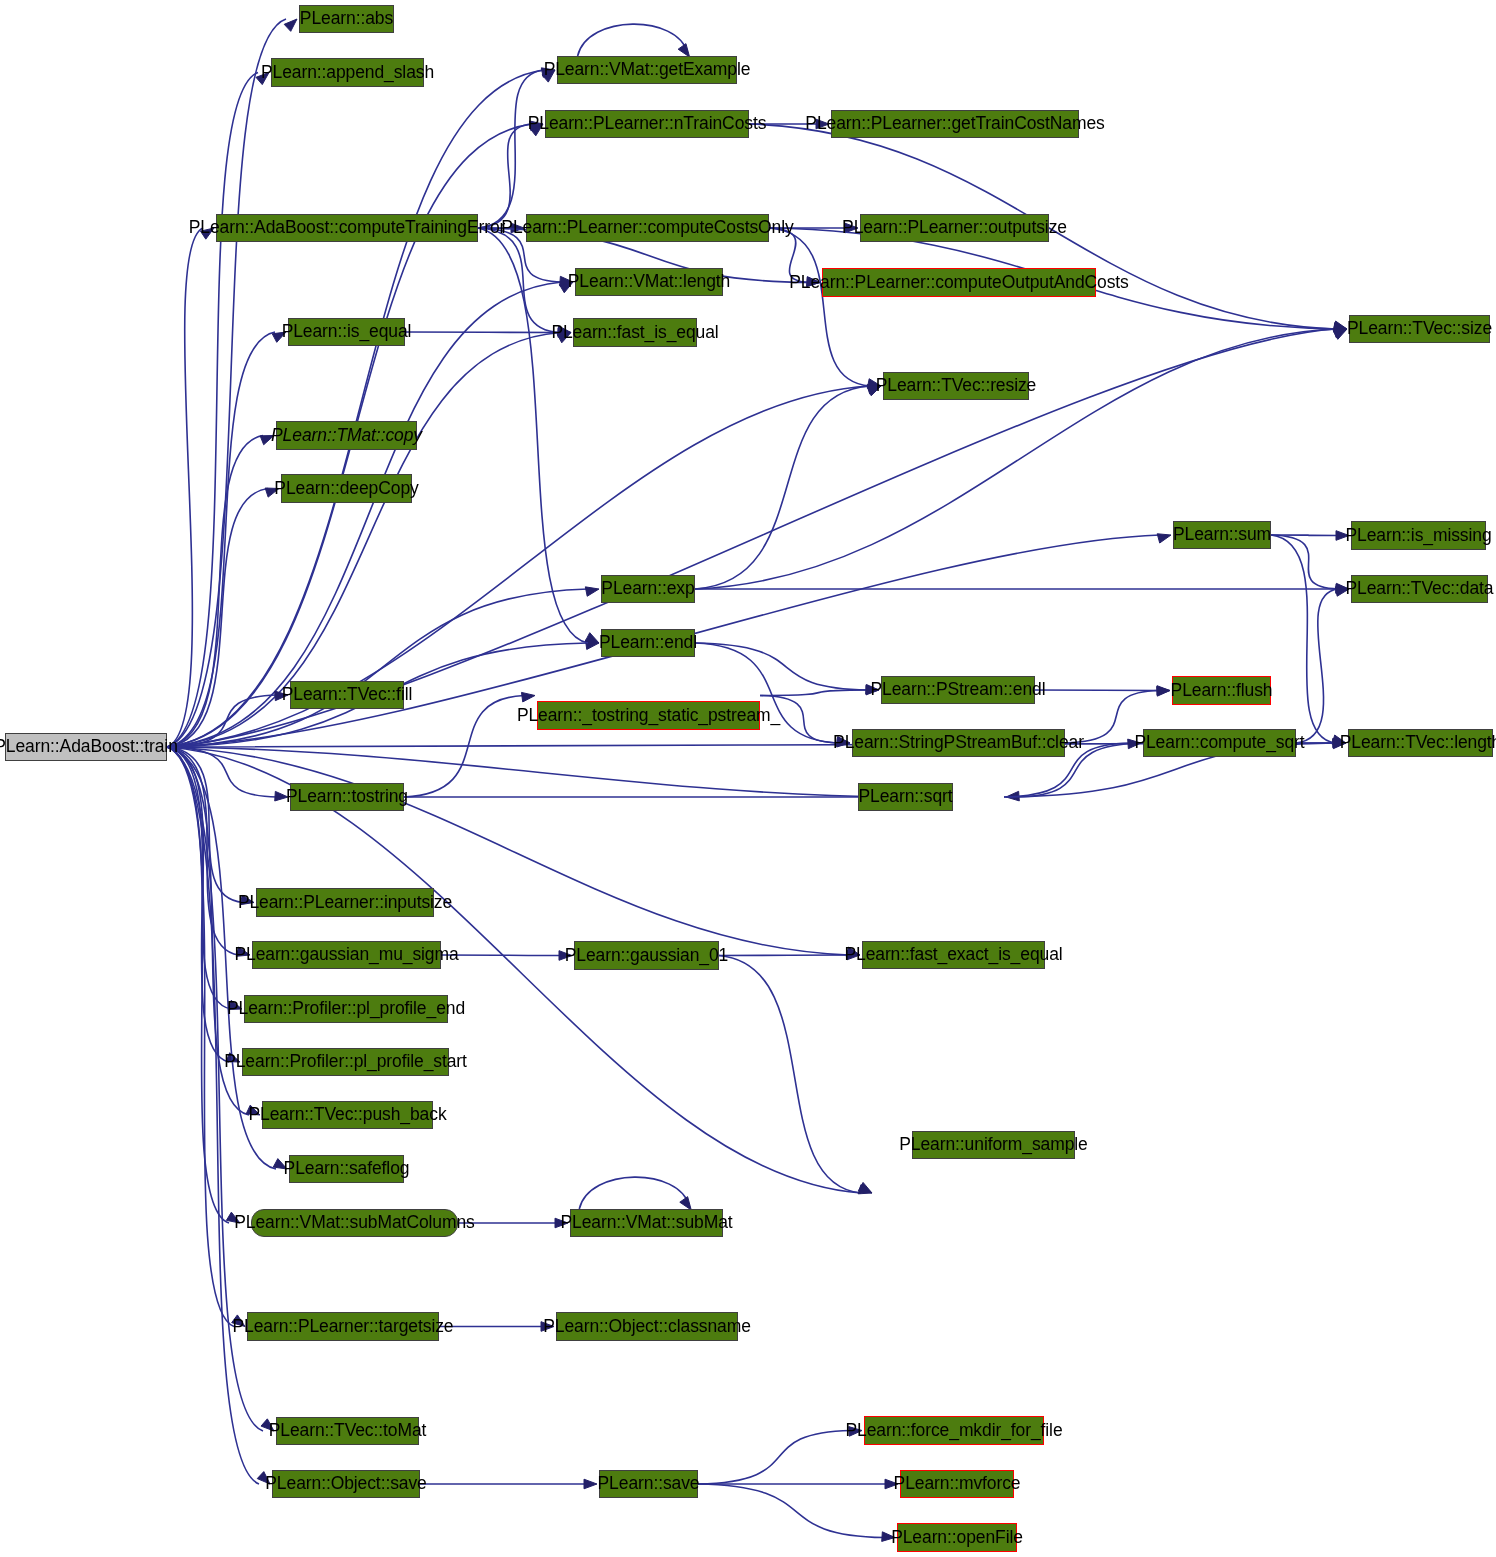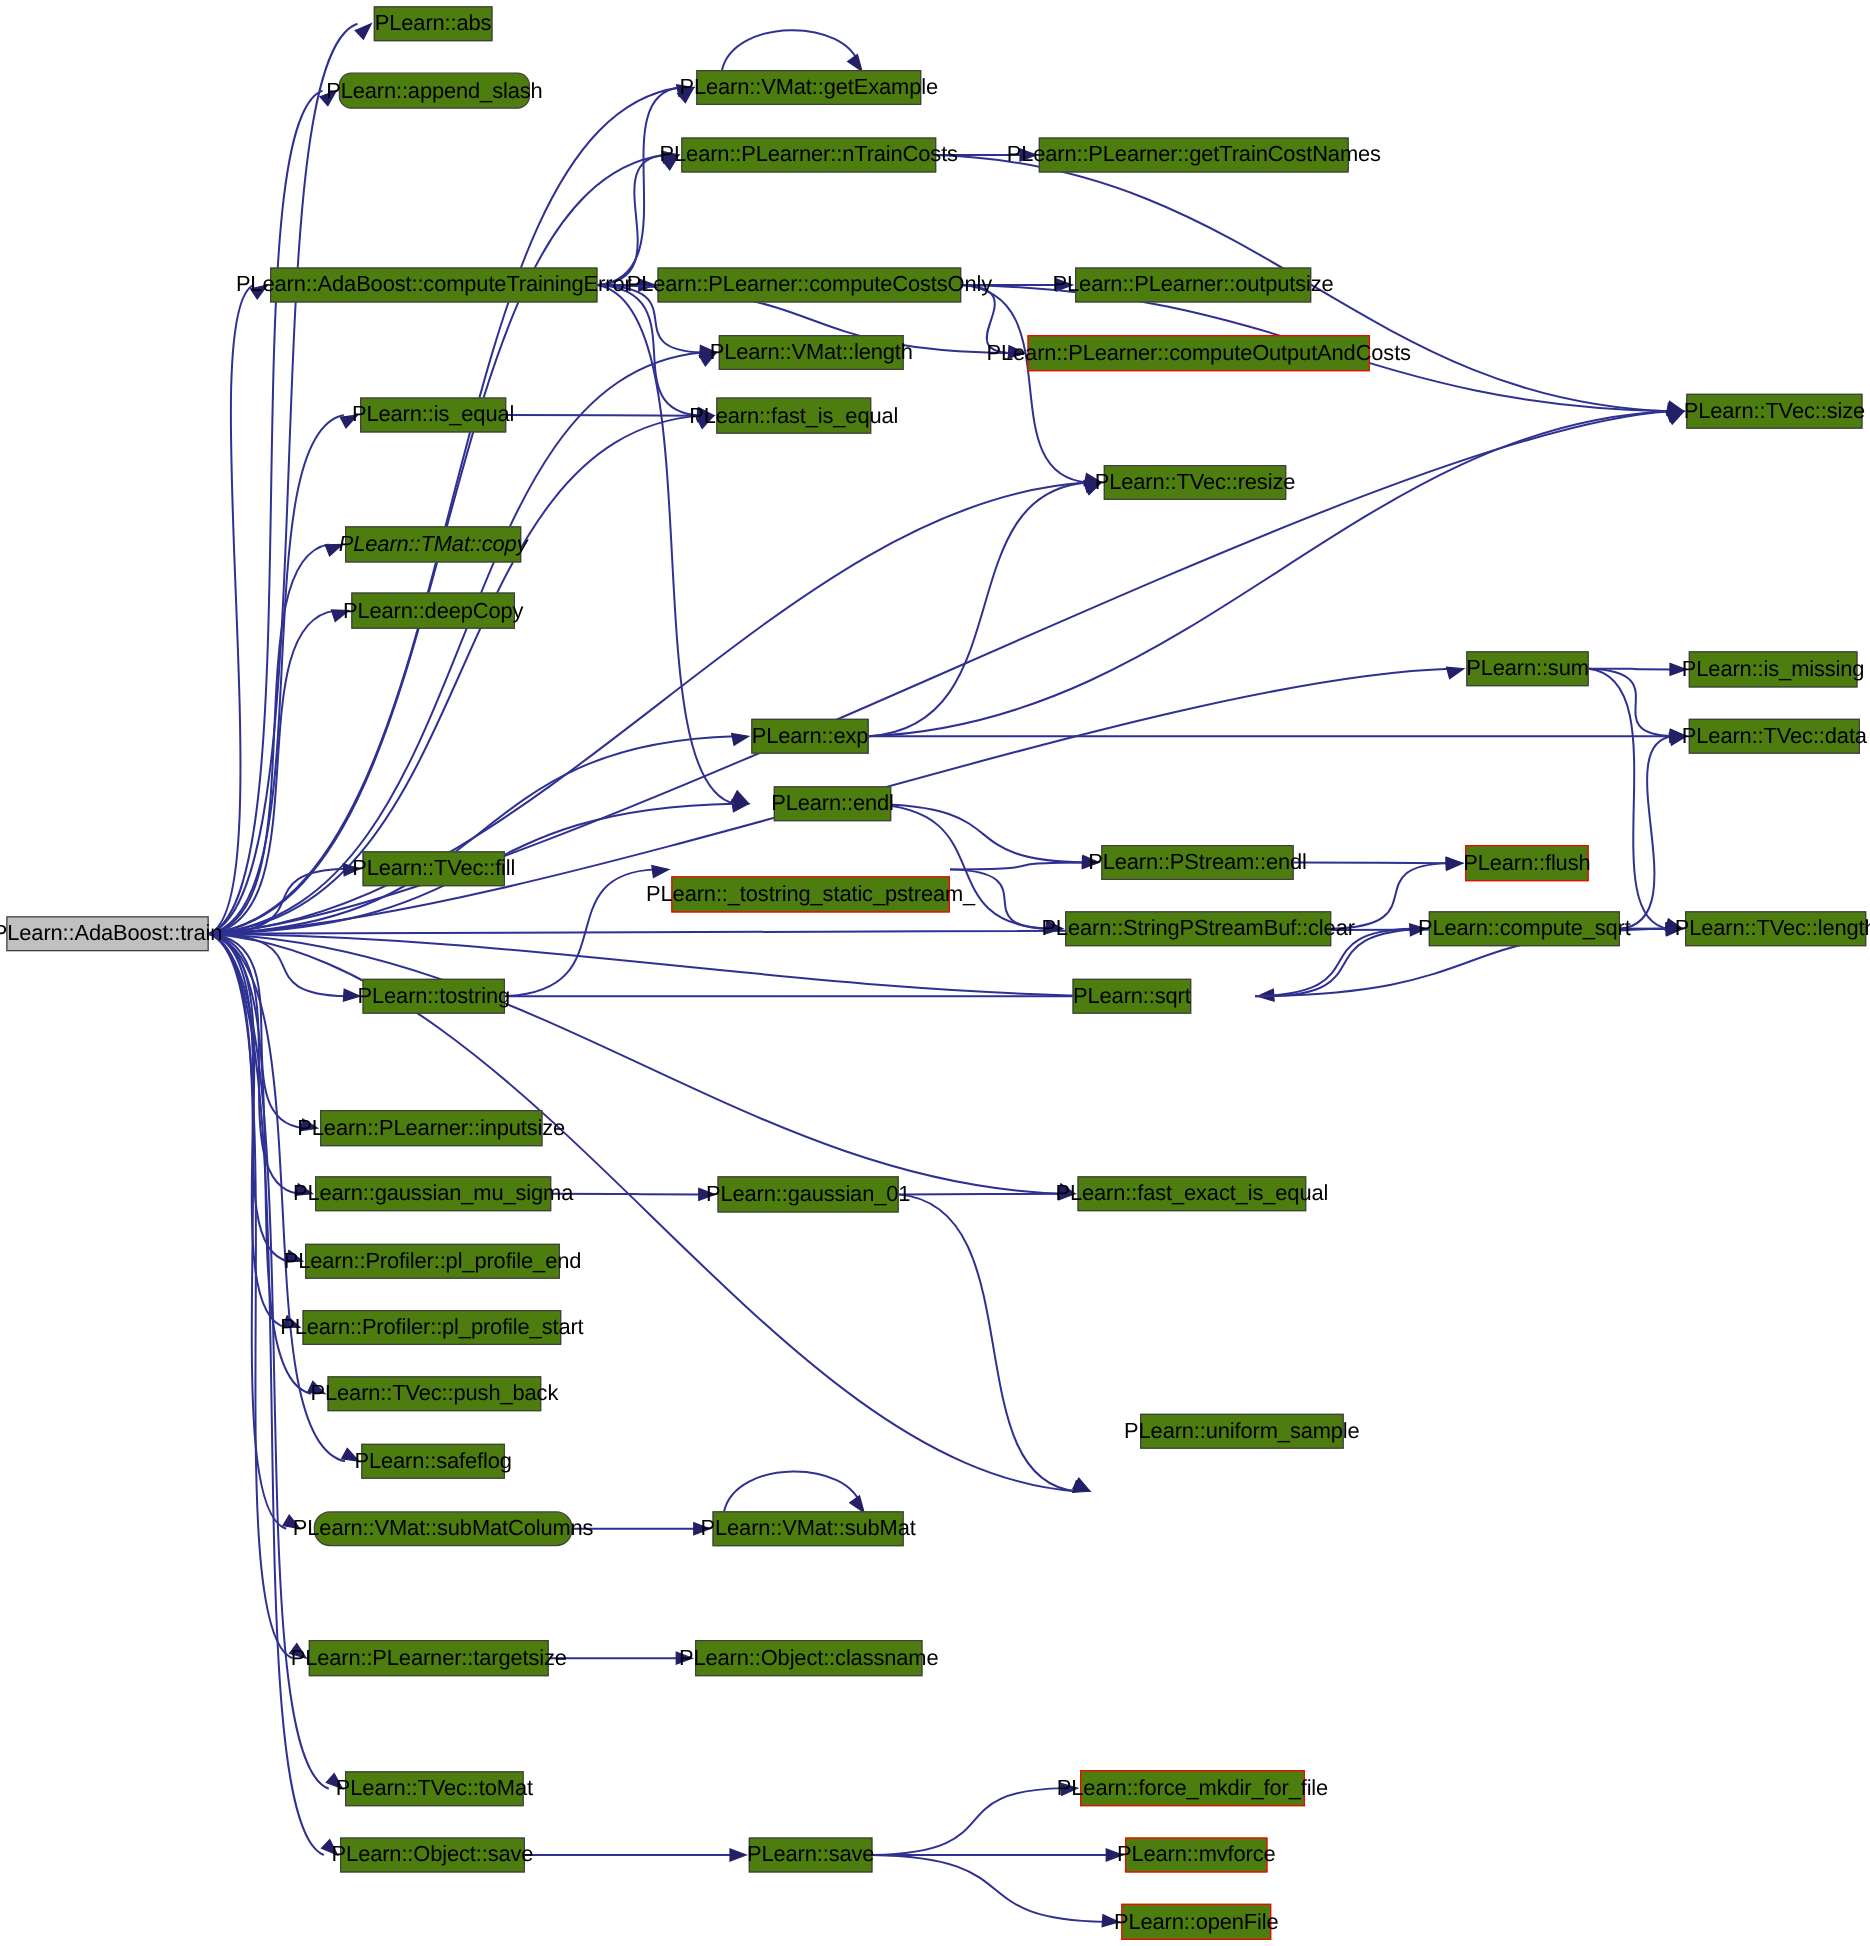--- a/index.html
+++ b/index.html
@@ -170,21 +170,21 @@
       <path d="M698,1484 C826.65,1486.14 766.35,1535.36 884,1537.5"></path>
       <polygon points="895,1537.5 881.7039507072193,1541.405774341145 882.3561133485255,1531.8279518386507"></polygon>
     </svg>
   <div id="node-layer">
       <div class="node root" style="left: 5px; top: 733px; width: 162px; height: 28px;">
         <span>PLearn::AdaBoost::train</span>
       </div>
       <div class="node" style="left: 299px; top: 5px; width: 95px; height: 28px;">
         <span>PLearn::abs</span>
       </div>
-      <div class="node" style="left: 271px; top: 58px; width: 153px; height: 29px; border-radius: 10px;">
+      <div class="node" style="left: 271px; top: 58px; width: 153px; height: 29px;">
         <span>PLearn::append_slash</span>
       </div>
       <div class="node" style="left: 557px; top: 56px; width: 180px; height: 28px;">
         <span>PLearn::VMat::getExample</span>
       </div>
       <div class="node" style="left: 545px; top: 110px; width: 204px; height: 28px;">
         <span>PLearn::PLearner::nTrainCosts</span>
       </div>
       <div class="node" style="left: 831px; top: 110px; width: 248px; height: 28px;">
         <span>PLearn::PLearner::getTrainCostNames</span>
@@ -227,21 +227,21 @@
       </div>
       <div class="node" style="left: 1351px; top: 521px; width: 135px; height: 29px;">
         <span>PLearn::is_missing</span>
       </div>
       <div class="node" style="left: 1351px; top: 575px; width: 137px; height: 28px;">
         <span>PLearn::TVec::data</span>
       </div>
       <div class="node" style="left: 601px; top: 575px; width: 94px; height: 28px;">
         <span>PLearn::exp</span>
       </div>
-      <div class="node" style="left: 601px; top: 629px; width: 94px; height: 28px; margin-left: 18px;">
+      <div class="node" style="left: 601px; top: 629px; width: 94px; height: 28px;">
         <span>PLearn::endl</span>
       </div>
       <div class="node" style="left: 881px; top: 676px; width: 154px; height: 28px;">
         <span>PLearn::PStream::endl</span>
       </div>
       <div class="node red" style="left: 1172px; top: 676px; width: 99px; height: 29px;">
         <span>PLearn::flush</span>
       </div>
       <div class="node" style="left: 290px; top: 681px; width: 114px; height: 28px;">
         <span>PLearn::TVec::fill</span>

